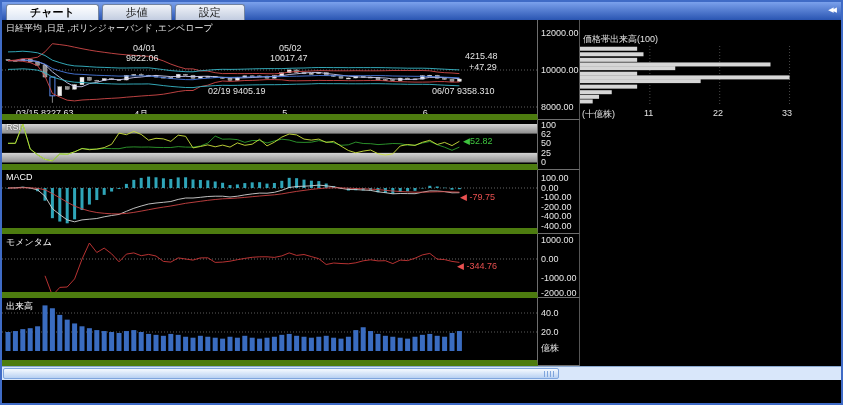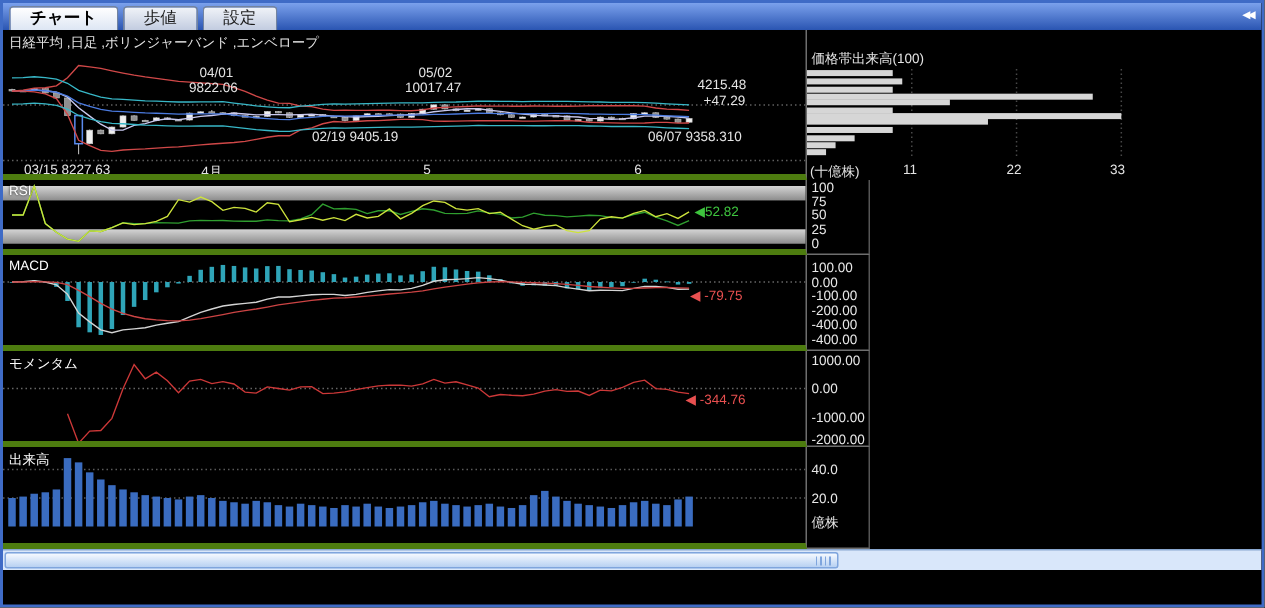--- a/index.html
+++ b/index.html
@@ -1,27 +1,27 @@
 <!DOCTYPE html>
 <html><head>
 <meta charset="utf-8">
 <style>
   *{box-sizing:border-box;margin:0;padding:0;}
   body{margin:0;font-family:"Liberation Sans",sans-serif;background:#ffffff;}
   .window{width:843px;height:405px;border:2px solid #3f6bc6;background:#000;position:relative;overflow:hidden;}
   
   .tabbar{height:18px;background:linear-gradient(#7ba1ec,#2a55b2);display:flex;align-items:flex-end;padding:0 4px;position:relative;}
-  .tab{height:16px;line-height:15px;padding:0 13px;font-size:11px;color:#1a1a1a;
+  .tab{height:16px;line-height:15px;padding:0 23px;font-size:11px;color:#1a1a1a;
        background:linear-gradient(#f0f3f8,#c2cce0);border:1px solid #72839f;border-bottom:none;
        border-radius:3px 3px 0 0;margin-right:3px;white-space:nowrap;cursor:default;}
   .tab.active{background:linear-gradient(#ffffff,#dde6f4);font-weight:bold;color:#000;}
   .collapse{position:absolute;right:6px;top:4px;color:#fff;font-size:7px;letter-spacing:-2px;cursor:default;}
   
   .row{display:flex;background:#000;}
-  .plot{width:536px;position:relative;border-right:1px solid #6e6e6e;border-bottom:4px solid #4d7c0f;height:100%;overflow:hidden;}
+  .plot{width:536px;position:relative;border-right:1px solid #6e6e6e;border-bottom:6px solid #4d7c0f;height:100%;overflow:hidden;}
   .axis{width:42px;position:relative;border-right:1px solid #555;border-bottom:1px solid #6e6e6e;font-size:9px;color:#e8e8e8;height:100%;}
   .axis span{position:absolute;left:3px;white-space:nowrap;}
   .rightcol{width:259px;position:relative;height:100%;background:#000;}
   svg{display:block;position:absolute;left:0;top:0;}
   .ann{position:absolute;font-size:9px;color:#e4e4e4;white-space:nowrap;}
   .panel-label{position:absolute;left:4px;top:2px;font-size:9px;color:#ffffff;text-shadow:0 0 2px #000;white-space:nowrap;text-align:center;}
   .val-green{color:#3ec43e;}
   .val-red{color:#e85050;}
   
   .scrollbar{height:14px;background:#d9e7fa;border-top:1px solid #8aa8d0;position:relative;width:100%;}
@@ -192,20 +192,25 @@
       <span class="ann" style="left:268px;top:33px">10017.47</span>
       <span class="ann" style="left:206px;top:66px">02/19 9405.19</span>
       <span class="ann" style="left:430px;top:66px">06/07 9358.310</span>
       <span class="ann" style="left:463px;top:31px">4215.48</span>
       <span class="ann" style="left:467px;top:42px">+47.29</span>
       <span class="ann" style="left:14px;top:88px">03/15 8227.63</span>
       <span class="ann" id="mx0" style="left: 132.2px; top: 88px;">4月</span>
       <span class="ann" id="mx1" style="left: 280.2px; top: 88px;">5</span>
       <span class="ann" id="mx2" style="left: 420.8px; top: 88px;">6</span>
     </div>
+    <div class="axis">
+      <span style="top:8px">12000.00</span>
+      <span style="top:45px">10000.00</span>
+      <span style="top:82px">8000.00</span>
+    </div>
     <div class="rightcol">
       <svg id="svg-bands" width="259" height="100">
           <line x1="69.85" x2="69.85" y1="26" y2="86" stroke="#484848" stroke-dasharray="1,2"></line>
           <line x1="139.7" x2="139.7" y1="26" y2="86" stroke="#484848" stroke-dasharray="1,2"></line>
           <line x1="209.54999999999998" x2="209.54999999999998" y1="26" y2="86" stroke="#484848" stroke-dasharray="1,2"></line>
           <rect x="0" y="26.725" width="57.15" height="4" fill="#d6d6d6"></rect>
           <rect x="0" y="32.275" width="63.5" height="4" fill="#d6d6d6"></rect>
           <rect x="0" y="37.825" width="57.15" height="4" fill="#d6d6d6"></rect>
           <rect x="0" y="42.45" width="190.5" height="4" fill="#d6d6d6"></rect>
           <rect x="0" y="46.15" width="95.25" height="4" fill="#d6d6d6"></rect>
@@ -237,21 +242,21 @@
           <rect x="0" y="4" width="536" height="9.625" fill="url(#sil)"></rect>
           <rect x="0" y="32.875" width="536" height="9.625" fill="url(#sil)"></rect>
           <path d="M6.0 23.3 L13.4 23.3 L20.8 4.0 L28.2 29.0 L35.6 34.8 L43.0 39.4 L50.4 40.9 L57.8 33.9 L65.2 34.3 L72.6 31.8 L80.0 28.4 L87.4 29.1 L94.8 29.1 L102.2 28.4 L109.6 28.6 L117.0 28.7 L124.4 27.2 L131.8 26.9 L139.2 27.1 L146.6 27.0 L154.0 27.4 L161.4 27.5 L168.8 27.5 L176.2 26.6 L183.6 27.1 L191.0 27.2 L198.4 26.0 L205.8 23.1 L213.2 16.1 L220.6 19.2 L228.0 19.0 L235.4 19.6 L242.8 22.4 L250.2 20.5 L257.6 20.5 L265.0 23.0 L272.4 20.9 L279.8 19.2 L287.2 20.0 L294.6 22.2 L302.0 22.4 L309.4 22.2 L316.8 20.6 L324.2 21.9 L331.6 22.7 L339.0 25.3 L346.4 24.8 L353.8 22.1 L361.2 23.5 L368.6 23.7 L376.0 24.6 L383.4 24.1 L390.8 23.5 L398.2 23.7 L405.6 25.1 L413.0 25.2 L420.4 23.0 L427.8 21.5 L435.2 24.7 L442.6 27.2 L450.0 30.3 L457.4 27.1" fill="none" stroke="#2f9e2f" stroke-width="0.9"></path>
           <path d="M6.0 23.3 L13.4 23.3 L20.8 4.0 L28.2 29.0 L35.6 34.8 L43.0 39.4 L50.4 40.9 L57.8 33.9 L65.2 34.3 L72.6 31.8 L80.0 28.6 L87.4 29.7 L94.8 29.1 L102.2 27.6 L109.6 24.3 L117.0 13.1 L124.4 14.7 L131.8 11.4 L139.2 14.4 L146.6 20.2 L154.0 18.3 L161.4 18.9 L168.8 21.4 L176.2 15.2 L183.6 16.3 L191.0 27.9 L198.4 26.5 L205.8 24.9 L213.2 26.8 L220.6 25.1 L228.0 27.1 L235.4 22.9 L242.8 25.3 L250.2 24.2 L257.6 19.3 L265.0 25.9 L272.4 22.2 L279.8 17.1 L287.2 14.0 L294.6 14.9 L302.0 19.1 L309.4 20.1 L316.8 19.1 L324.2 22.4 L331.6 21.4 L339.0 26.1 L346.4 30.5 L353.8 32.8 L361.2 31.1 L368.6 30.0 L376.0 33.7 L383.4 35.1 L390.8 33.8 L398.2 26.0 L405.6 24.5 L413.0 25.4 L420.4 22.3 L427.8 20.3 L435.2 24.5 L442.6 22.4 L450.0 25.6 L457.4 21.3" fill="none" stroke="#cde23c" stroke-width="0.9"></path>
         </svg>
       <span class="panel-label">RSI</span>
       <span class="ann val-green" style="left:461px;top:16px">◀52.82</span>
     </div>
     <div class="axis">
       <span style="top:0px">100</span>
-      <span style="top:9px">75</span>
+      <span style="top:9px">62</span>
       <span style="top:18px">50</span>
       <span style="top:28px">25</span>
       <span style="top:37px">0</span>
     </div>
     <div class="rightcol"></div>
   </div>
 
   <div class="row" style="height:64px">
     <div class="plot">
       <svg id="svg-macd" width="536" height="64">

